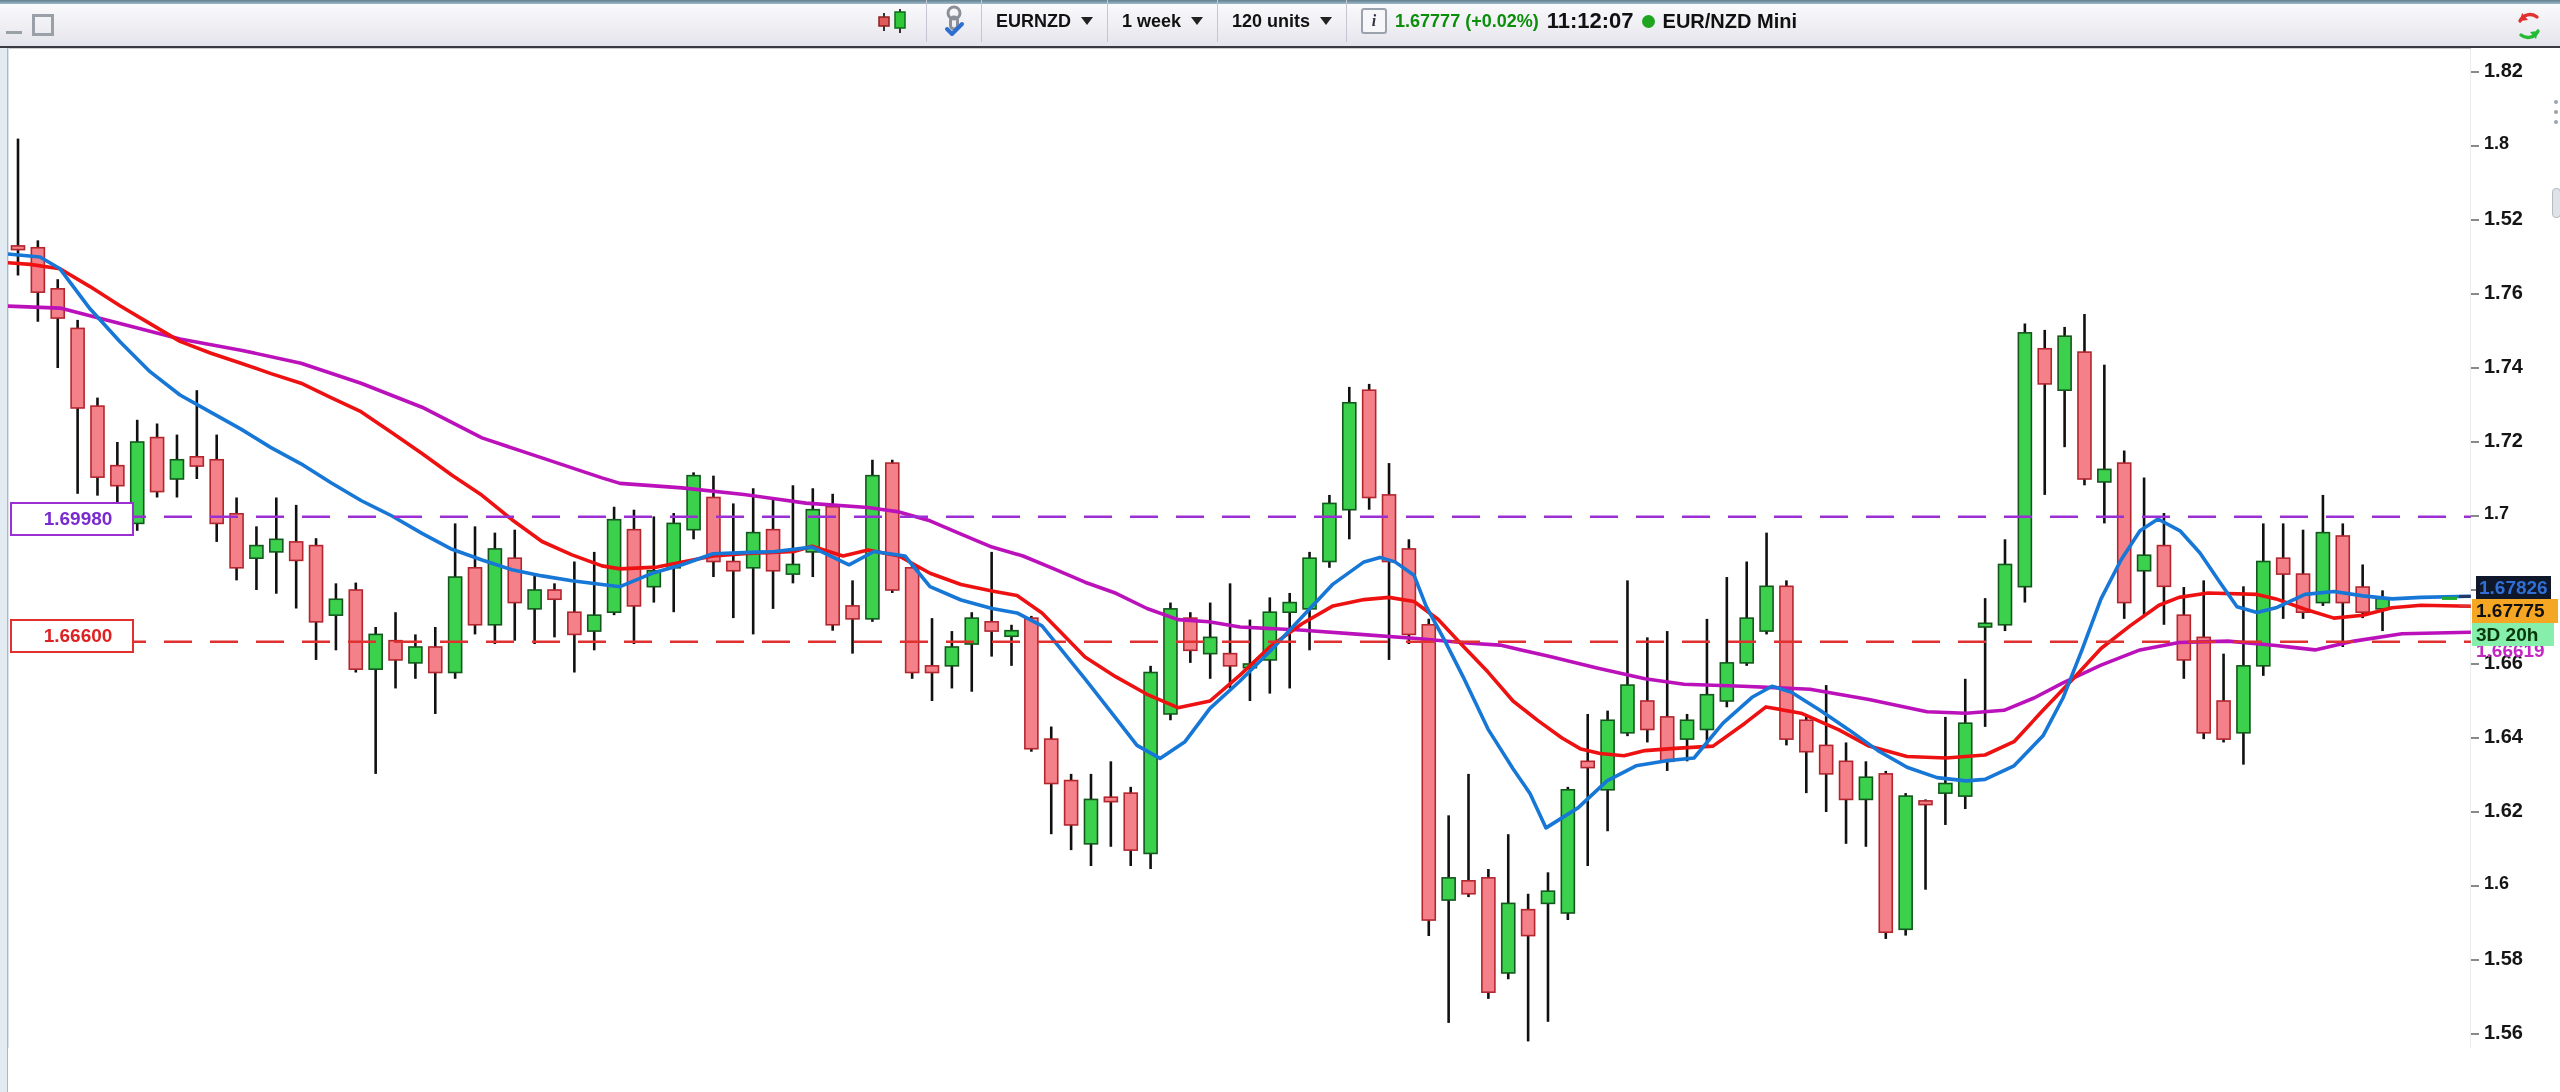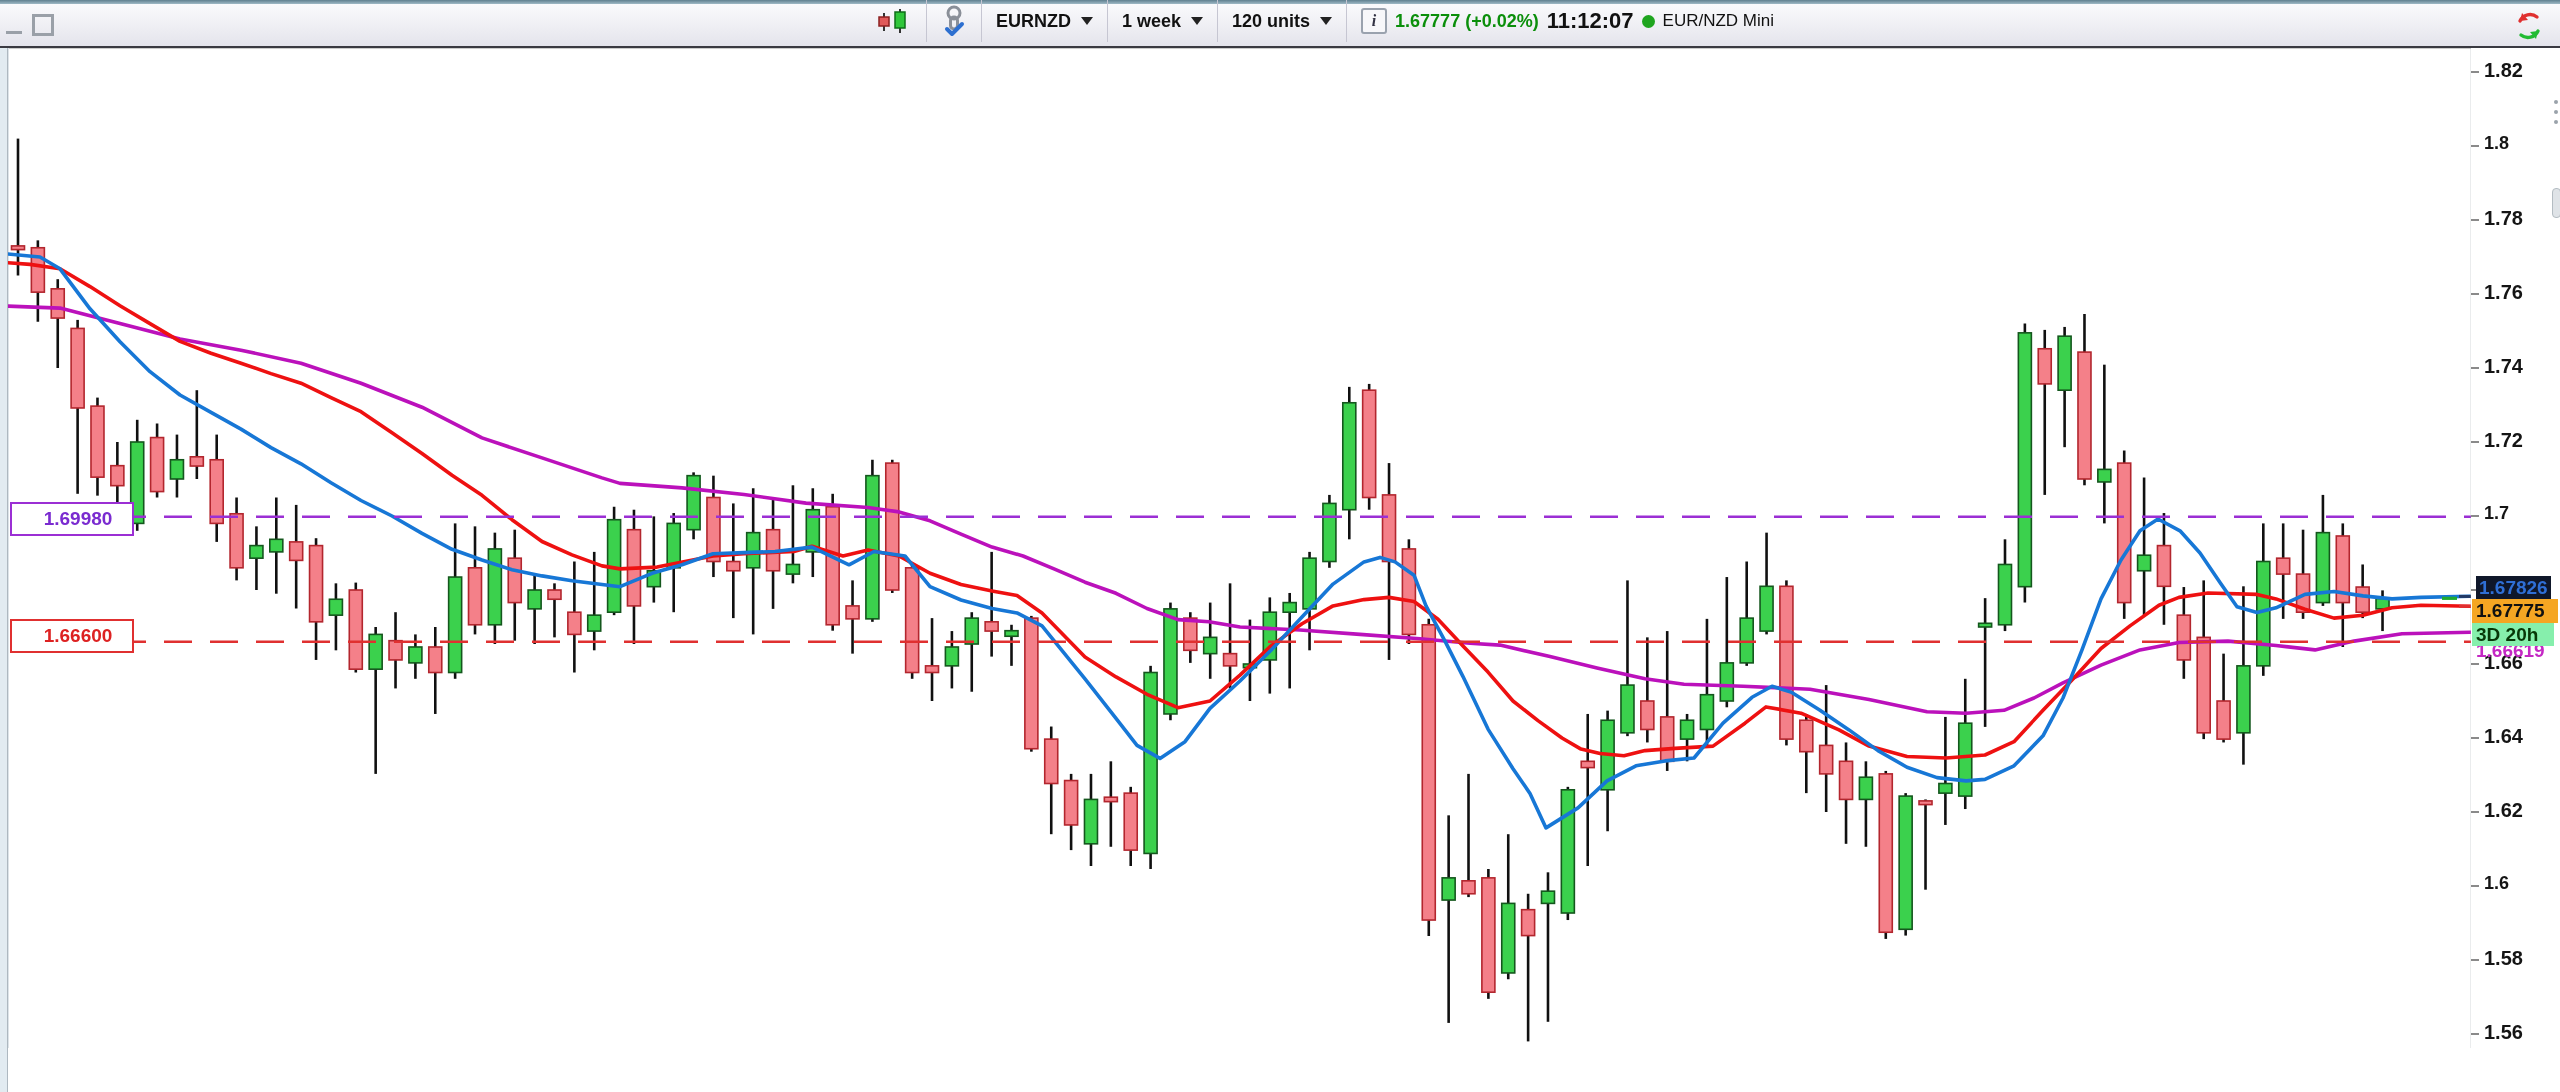--- a/index.html
+++ b/index.html
@@ -15,21 +15,21 @@
   #btn-max{display:inline-block;width:16px;height:16px;border:3px solid #9aa0a8;background:transparent;}
   #tb-items{position:absolute;left:862px;top:0;height:34px;display:flex;align-items:center;}
   .tb-group{display:flex;align-items:center;height:42px;padding:0 14px;gap:8px;
             border-right:1px solid #c6c6d2;}
   .tb-group.noborder{border-right:none;}
   .tb-label{font-size:18px;font-weight:bold;color:#111;white-space:nowrap;}
   .tb-caret{width:0;height:0;border-left:6px solid transparent;border-right:6px solid transparent;
             border-top:8px solid #222;margin-left:2px;}
   .tb-price{font-size:18px;font-weight:bold;white-space:nowrap;}
   .tb-time{font-size:22px;font-weight:bold;color:#111;white-space:nowrap;}
-  .tb-inst{font-size:17px;font-weight:normal;color:#111;white-space:nowrap;}
+  .tb-inst{font-size:20px;font-weight:bold;color:#111;white-space:nowrap;}
   #info-box{width:22px;height:22px;border:2px solid #9aa2ae;border-radius:3px;display:flex;
             align-items:center;justify-content:center;font-family:"Liberation Serif",serif;
             font-style:italic;font-weight:bold;font-size:16px;color:#334;background:#f7f7fa;}
   #green-dot{width:13px;height:13px;border-radius:50%;background:#1fa51f;}
   #refresh{position:absolute;right:14px;top:5px;width:34px;height:34px;}
   
   #chart{position:absolute;left:0;top:48px;}
   #leftedge{position:absolute;left:0;top:4px;width:7px;height:1088px;background:#e2ebf1;
             border-right:1px solid #aeb8c0;}
   #y-axis{position:absolute;left:2471px;top:48px;width:89px;height:1000px;background:#fff;}
@@ -617,21 +617,21 @@
       <div class="sr-label" style="left: 10px; top: 501.74px; border: 2px solid rgb(155, 47, 212); color: rgb(122, 43, 208);">1.69980</div>
       <div class="sr-label" style="left: 10px; top: 618.8px; border: 2px solid rgb(224, 48, 48); color: rgb(221, 34, 34);">1.66600</div>
     </div>
 
   <div id="y-axis">
       <div class="tick-mark" style="top: 23px;"></div>
       <div class="tick-label" style="top: 11px;">1.82</div>
       <div class="tick-mark" style="top: 97px;"></div>
       <div class="tick-label major" style="top: 85px;">1.8</div>
       <div class="tick-mark" style="top: 171px;"></div>
-      <div class="tick-label" style="top: 159px;">1.78</div>
+      <div class="tick-label" style="top: 159px;">1.52</div>
       <div class="tick-mark" style="top: 245px;"></div>
       <div class="tick-label" style="top: 233px;">1.76</div>
       <div class="tick-mark" style="top: 319px;"></div>
       <div class="tick-label" style="top: 307px;">1.74</div>
       <div class="tick-mark" style="top: 393px;"></div>
       <div class="tick-label" style="top: 381px;">1.72</div>
       <div class="tick-mark" style="top: 467px;"></div>
       <div class="tick-label major" style="top: 455px;">1.7</div>
       <div class="tick-mark" style="top: 541px;"></div>
       <div class="tick-label" style="top: 529px;">1.68</div>

